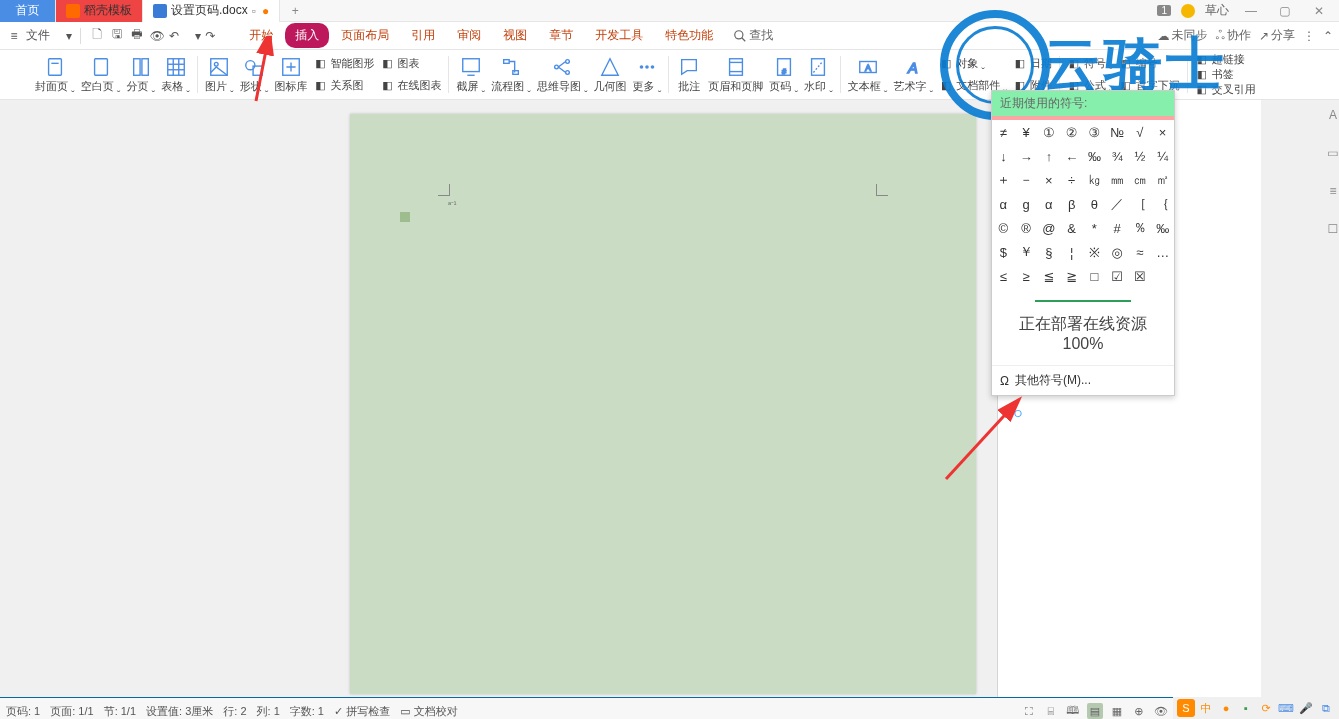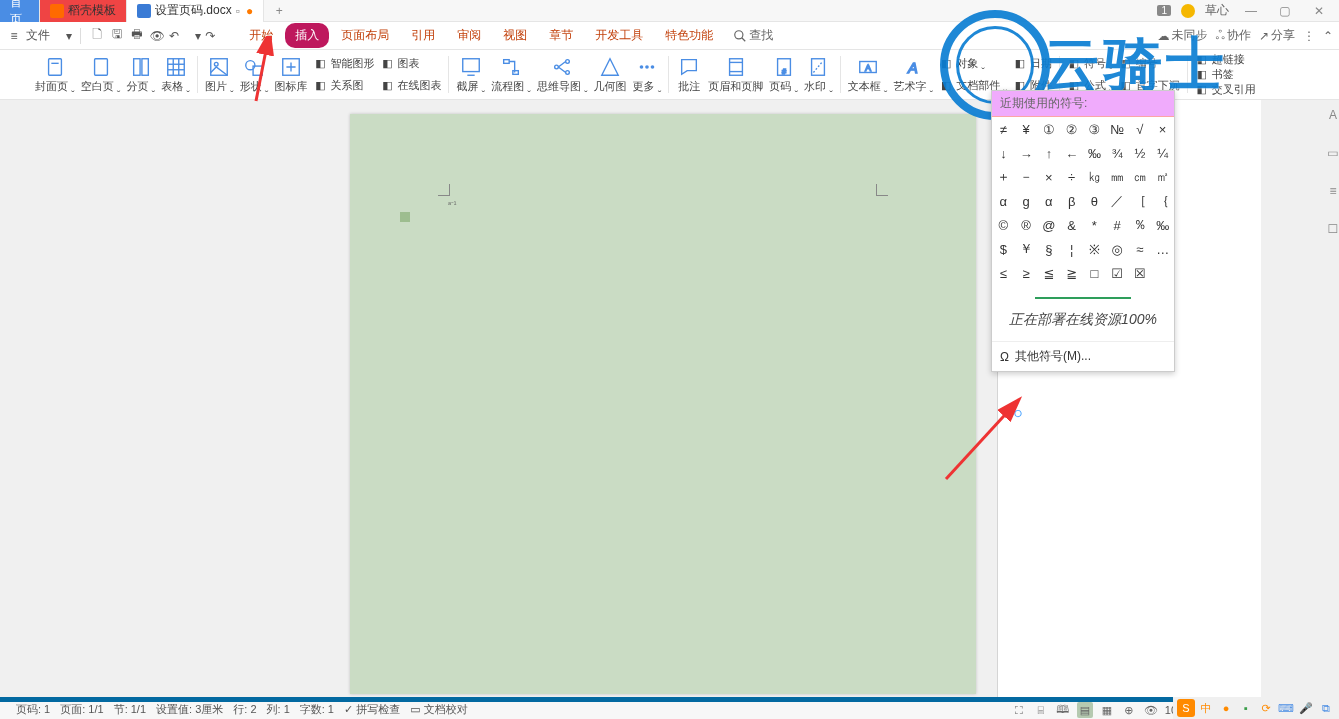--- a/index.html
+++ b/index.html
@@ -1,21 +1,21 @@
 <!DOCTYPE html>
 <html><head>
 <meta charset="utf-8">
 <style>
 * { margin: 0; padding: 0; box-sizing: border-box; font-family: "Microsoft YaHei", sans-serif; }
 body { width: 1339px; height: 719px; background: #fff; font-size: 12px; color: #333; overflow: hidden; position: relative; }
 
 
 .titlebar { height: 22px; display: flex; align-items: center; background: #f7f7f7; border-bottom: 1px solid #e5e5e5; }
 .tab { height: 22px; display: flex; align-items: center; padding: 0 10px; border-right: 1px solid #e5e5e5; cursor: pointer; }
-.tab.home { background: #4a8de4; color: #fff; width: 40px; justify-content: center; }
+.tab.home { background: #4a8de4; color: #fff; width: 56px; justify-content: center; }
 .tab.template { background: #ef4444; }
 .tab.doc { background: #fff; }
 .tab .ico { width: 14px; height: 14px; margin-right: 4px; display: inline-block; }
 .ico-d { background: #ff6a00; border-radius: 2px; }
 .ico-w { background: #3a7bd5; border-radius: 2px; }
 .tab-extras { display: flex; align-items: center; margin-left: 4px; gap: 6px; color: #888; }
 .titlebar .right { margin-left: auto; display: flex; align-items: center; gap: 10px; padding-right: 8px; color: #666; }
 .badge { background: #888; color: #fff; padding: 0 4px; border-radius: 2px; font-size: 10px; }
 .user-ico { width: 14px; height: 14px; background: #f5b700; border-radius: 50%; }
 .win-btn { width: 24px; text-align: center; color: #888; }
@@ -45,39 +45,39 @@
 
 .docarea { position: absolute; top: 100px; left: 0; right: 0; bottom: 22px; background: #f0f0f0; overflow: hidden; }
 .page { position: absolute; left: 350px; top: 14px; width: 626px; height: 580px; background: #cadcc4; box-shadow: 0 0 3px rgba(0,0,0,.2); }
 .page .cropL { position: absolute; top: 70px; left: 88px; width: 12px; height: 12px; border-right: 1px solid #888; border-bottom: 1px solid #888; }
 .page .cropR { position: absolute; top: 70px; right: 88px; width: 12px; height: 12px; border-left: 1px solid #888; border-bottom: 1px solid #888; }
 .page .pmark { position: absolute; top: 98px; left: 50px; width: 10px; height: 10px; background: #9dbd8f; }
 .page .pmark2 { position: absolute; top: 84px; left: 98px; font-size: 8px; color: #666; }
 
 
 .symdrop { position: absolute; left: 991px; top: 90px; width: 184px; background: #fff; border: 1px solid #ccc; box-shadow: 0 2px 6px rgba(0,0,0,.2); z-index: 10; font-size: 12px; }
-.symdrop .sect-title { padding: 4px 8px; color: #666; border-bottom: 1px solid #fca5a5; background: #f0abfc; }
+.symdrop .sect-title { padding: 4px 8px; color: #666; border-bottom: 4px solid #fca5a5; background: #86efac; }
 .symgrid { display: grid; grid-template-columns: repeat(8, 1fr); }
 .symgrid .cell { height: 24px; display: flex; align-items: center; justify-content: center; font-size: 13px; cursor: pointer; }
 .progress-wrap { padding: 12px 8px; text-align: center; }
 .progress-bar { width: 96px; height: 2px; background: #2e9e5b; margin: 0 auto 12px; }
-.progress-txt { font-size: 14px; color: #444; font-style: italic; }
+.progress-txt { font-size: 16px; color: #444; }
 .other-row { padding: 6px 8px; display: flex; align-items: center; gap: 6px; border-top: 1px solid #eee; cursor: pointer; }
 
 
 .busy { position: absolute; left: 1009px; top: 504px; font-size: 10px; color: #4aa3ff; }
 
 
 .rightpane { position: absolute; right: 78px; top: 0; width: 264px; bottom: 0; border-left: 1px solid #d5d5d5; background: #fff; }
 
 
 .minitb { position: absolute; right: 0; top: 0; width: 12px; display: flex; flex-direction: column; gap: 24px; padding-top: 8px; align-items: center; color: #888; }
 
 
-.statusbar { position: absolute; bottom: 0; left: 0; right: 0; height: 22px; background: #f7f7f7; border-top: 5px solid #0369a1; display: flex; align-items: flex-start; padding: 0 16px; font-size: 11px; color: #555; }
+.statusbar { position: absolute; bottom: 0; left: 0; right: 0; height: 22px; background: #f7f7f7; border-top: 1px solid #0369a1; display: flex; align-items: flex-end; padding: 0 6px; font-size: 11px; color: #555; }
 .statusbar .sgrp { display: flex; align-items: center; gap: 10px; }
 .statusbar .sright { margin-left: auto; display: flex; align-items: center; gap: 6px; }
 .sright .sico { width: 16px; height: 16px; display: flex; align-items: center; justify-content: center; color: #666; cursor: pointer; }
 .zoom-track { width: 80px; height: 2px; background: #ccc; position: relative; }
 .zoom-track::after { content: ""; position: absolute; left: 50%; top: -4px; width: 3px; height: 10px; background: #888; }
 
 
 .imebar { position: absolute; right: 0; bottom: 0; height: 22px; display: flex; align-items: center; gap: 2px; background: #f0f0f0; padding: 0 4px; z-index: 5; }
 .imebar .im { width: 18px; height: 18px; display: flex; align-items: center; justify-content: center; font-size: 11px; }
 

